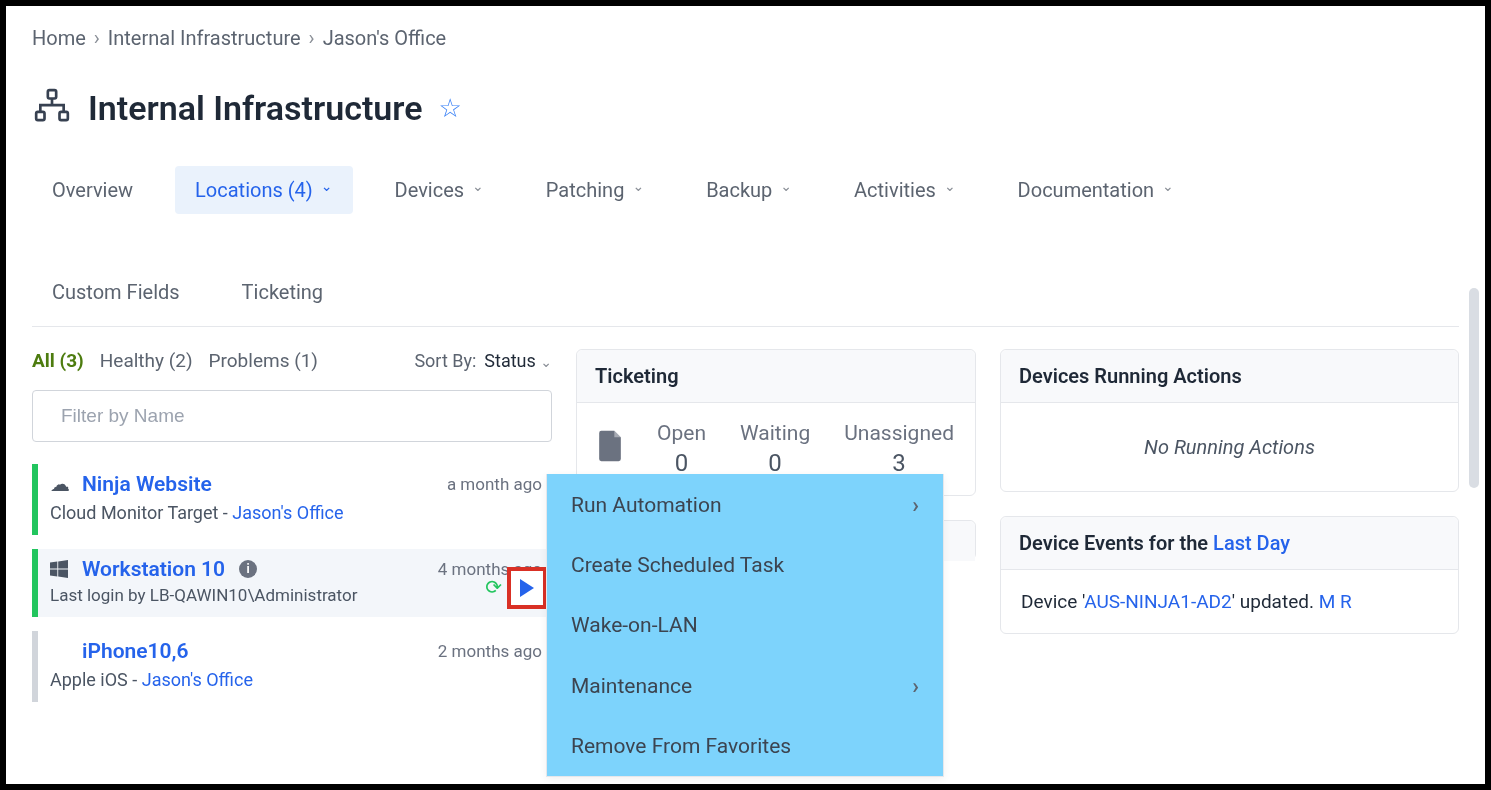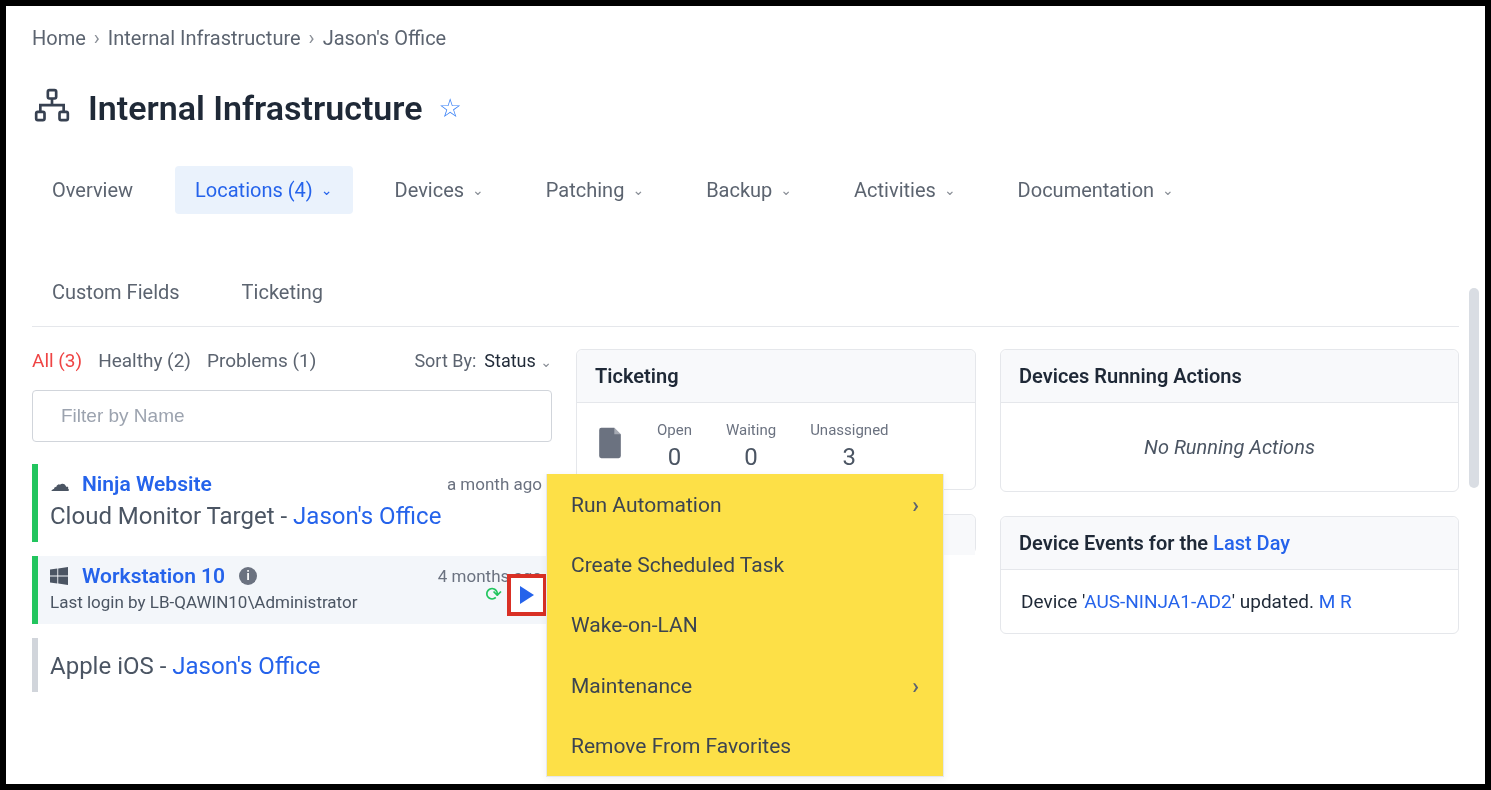--- a/index.html
+++ b/index.html
@@ -44,21 +44,21 @@
     gap: 22px;
     margin-top: 36px;
     border-bottom: 1px solid #e5e7eb;
     padding-bottom: 0;
   }
   .tab {
     font-size: 20px;
     color: #5c6470;
     padding: 12px 20px;
     display: flex;
-    align-items: center;
+    align-items: flex-start;
     gap: 8px;
     cursor: pointer;
     border-radius: 4px;
     margin-bottom: 10px;
   }
   .tab.active {
     background: #eaf2fc;
     color: #2563eb;
   }
   .chev { font-size: 14px; color: #8a8f97; }
@@ -73,21 +73,21 @@
   .mid-col { width: 400px; }
   .right-col { flex: 1; }
 
   .filter-row {
     display: flex;
     align-items: center;
     gap: 16px;
     font-size: 19px;
     color: #5c6470;
   }
-  .filter-row .active-filter { color: #ef4444; font-weight: 400; }
+  .filter-row .active-filter { color: #4d7c0f; font-weight: 700; }
   .sort-by { margin-left: auto; font-size: 18px; color: #5c6470; display:flex; gap:8px; align-items:center;}
   .sort-val { color: #1f2937; }
 
   .filter-input {
     width: 100%;
     margin-top: 18px;
     border: 1px solid #d1d5db;
     border-radius: 4px;
     font-size: 19px;
     padding: 14px 28px;
@@ -101,21 +101,21 @@
     padding: 8px 10px 12px 12px;
     margin-bottom: 14px;
     position: relative;
   }
   .device.selected { background: #f3f6fa; }
   .device.grey { border-left-color: #d1d5db; }
   .dev-head { display: flex; align-items: center; gap: 10px; }
   .dev-icon { color: #4b5563; font-size: 20px; width: 22px; display:inline-flex; }
   .dev-name { color: #2563eb; font-size: 21px; font-weight: 600; cursor:pointer; }
   .dev-time { margin-left: auto; color: #6b7280; font-size: 17px; }
-  .dev-sub { font-size: 24px; color: #4b5563; margin-top: 6px; }
+  .dev-sub { font-size: 18px; color: #4b5563; margin-top: 6px; }
   .dev-sub .link { color: #2563eb; cursor:pointer; }
   .dev-sub2 { font-size: 17px; color: #4b5563; margin-top: 4px; }
   .info-badge {
     display: inline-flex; align-items:center; justify-content:center;
     width: 18px; height:18px; border-radius:50%;
     background:#6b7280; color:#fff; font-size:12px; font-weight:700;
     margin-left:4px;
   }
   .refresh-icon {
     position: absolute; right: 50px; bottom: 18px;
@@ -150,29 +150,29 @@
     font-weight: 600;
     color: #1f2937;
     border-radius: 6px 6px 0 0;
   }
   .ticketing-body {
     display:flex; align-items:center; gap: 34px;
     padding: 18px 20px;
   }
   .file-icon { color:#6b7280; font-size:30px; }
   .tmetric { text-align:center; }
-  .tmetric .lbl { font-size:15px; color:#6b7280; }
+  .tmetric .lbl { font-size:21px; color:#6b7280; }
   .tmetric .val { font-size:24px; color:#4b5563; margin-top:4px; }
 
   .context-menu {
     position: absolute;
     left: 540px;
     top: 468px;
     width: 398px;
-    background: #fde047;
+    background: #7dd3fc;
     border: 1px solid #e5e7eb;
     box-shadow: 0 2px 8px rgba(0,0,0,0.06);
     z-index: 20;
     border-top:none;
   }
   .menu-item {
     padding: 18px 24px;
     font-size: 21px;
     color: #3c4450;
     display:flex; align-items:center;
@@ -301,20 +301,25 @@
             <span class="dev-time">4 months ago</span>
           </div>
           <div class="dev-sub2">Last login by LB-QAWIN10\Administrator</div>
           <span class="refresh-icon">⟳</span>
           <div class="play-button">
             <div class="play-triangle"></div>
           </div>
         </div>
 
         <div class="device grey">
+          <div class="dev-head">
+            <span class="dev-icon"></span>
+            <span class="dev-name">iPhone10,6</span>
+            <span class="dev-time">2 months ago</span>
+          </div>
           <div class="dev-sub"><span>Apple iOS - </span><span class="link">Jason's Office</span></div>
         </div>
       </div>
     </div>
 
     <div class="mid-col">
       <div class="card">
         <div class="card-header">Ticketing</div>
         <div class="ticketing-body">
           <span class="file-icon">

